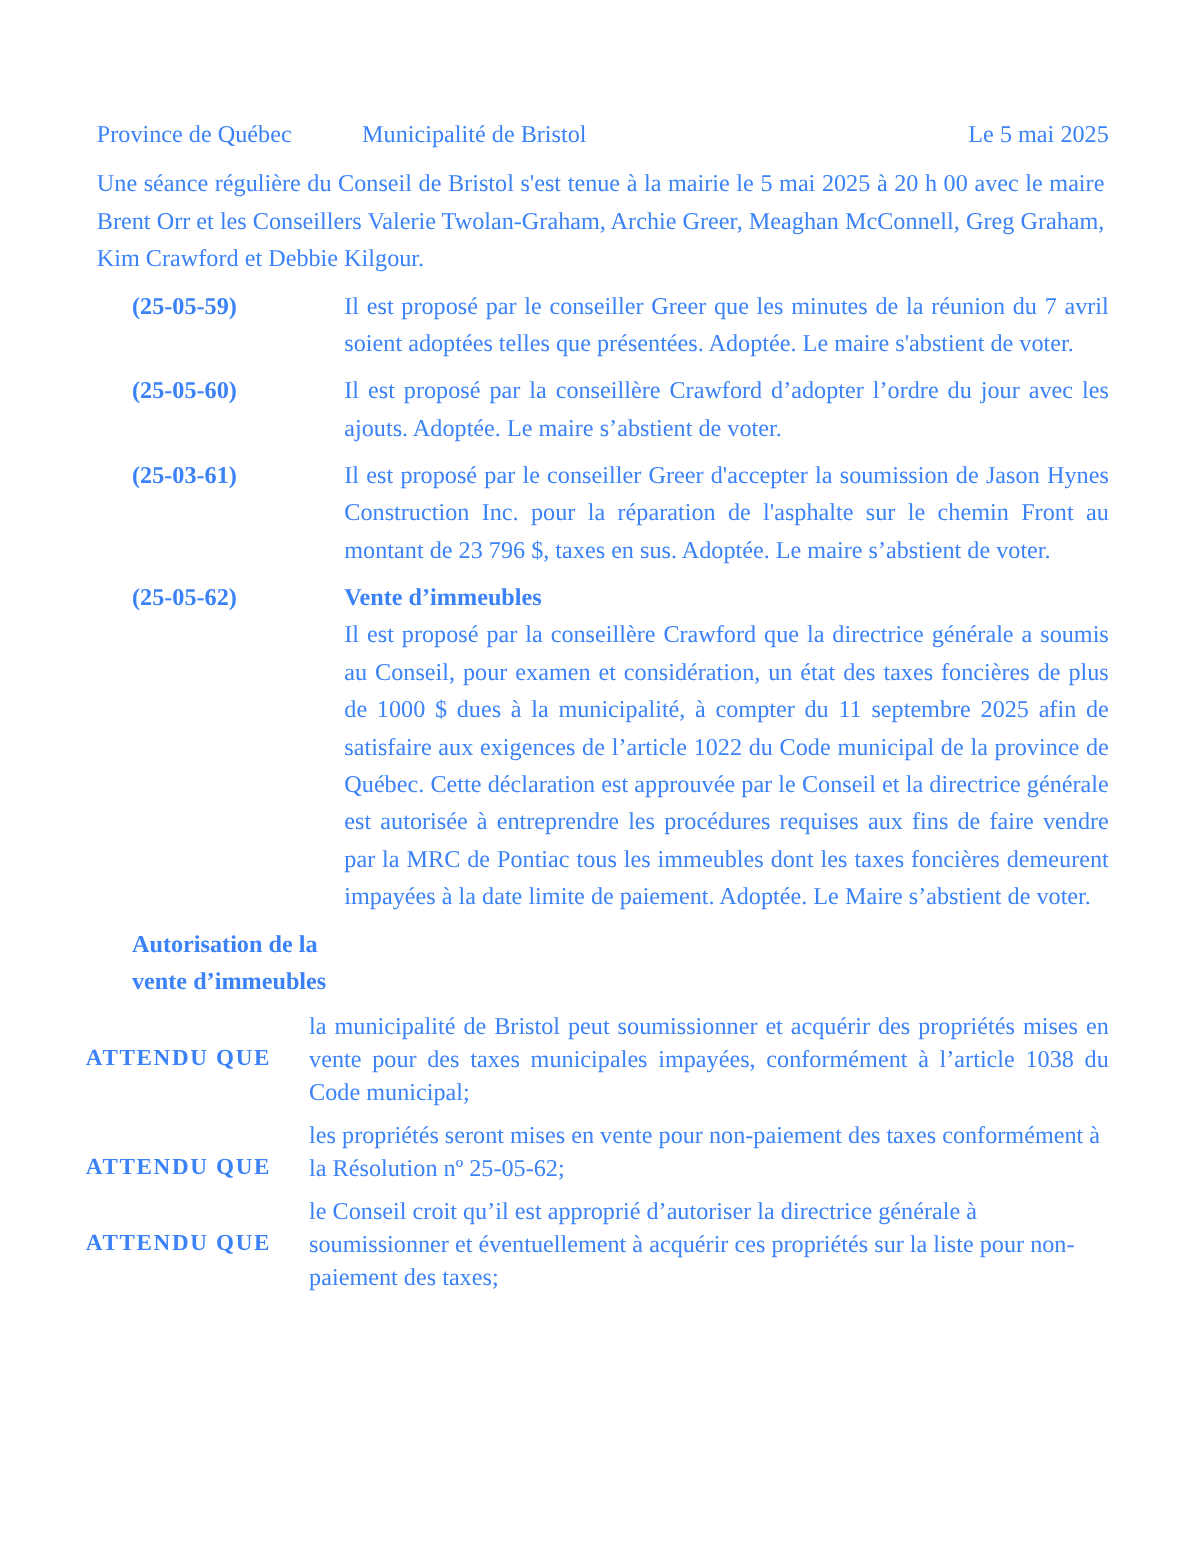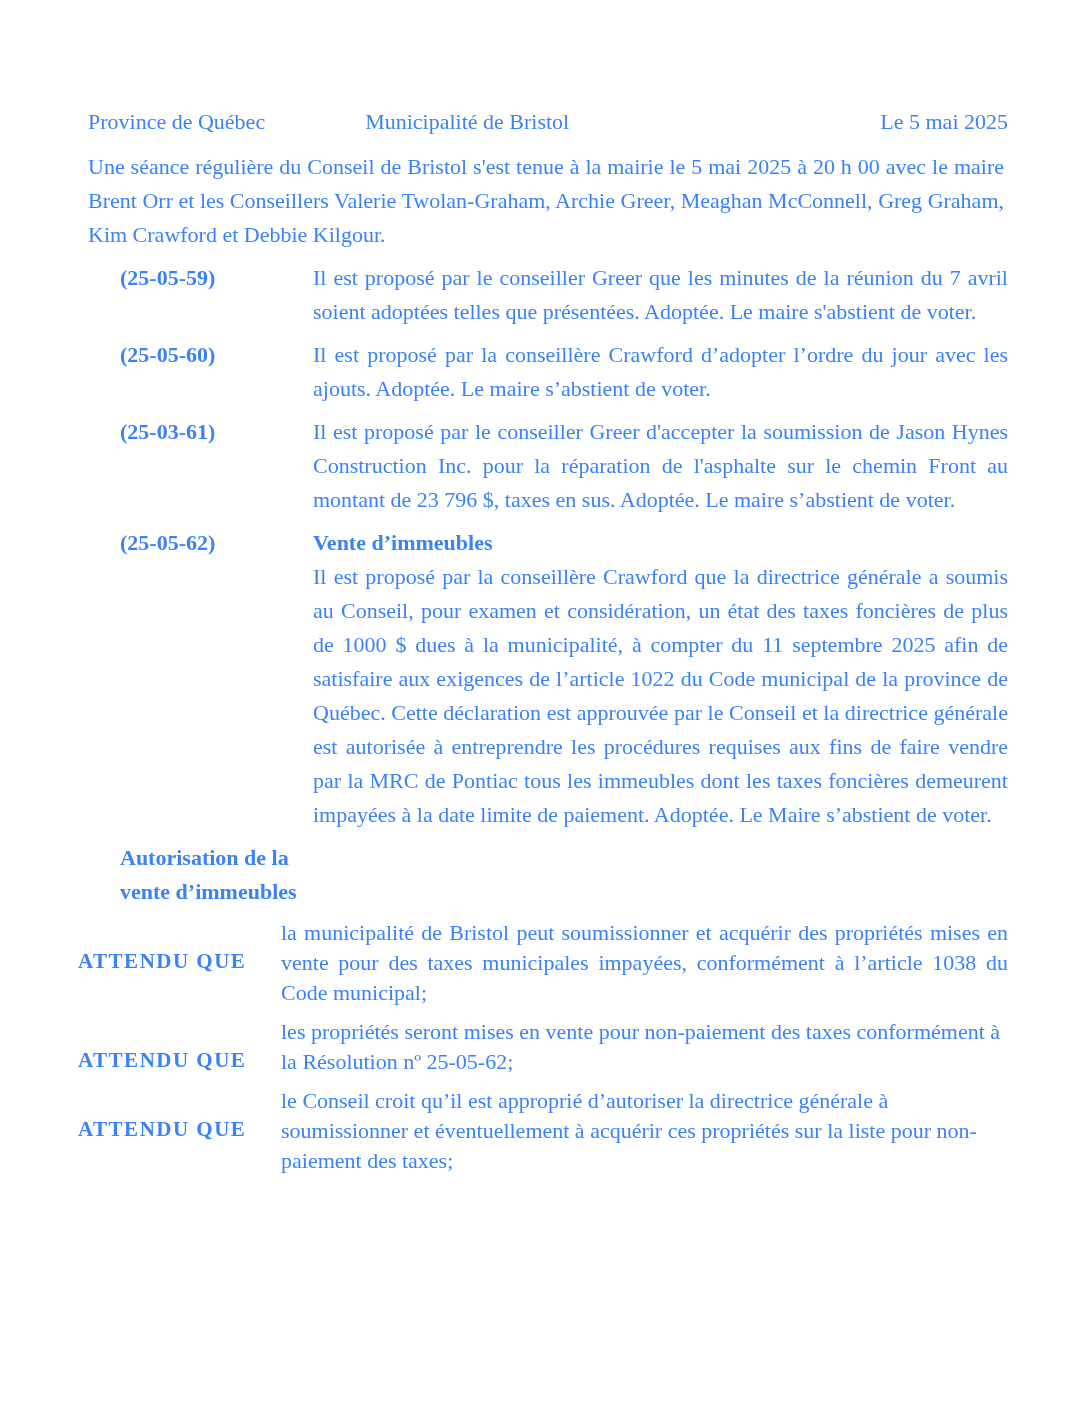--- a/index.html
+++ b/index.html
@@ -17,21 +17,21 @@
     font-family: "Liberation Serif", "DejaVu Serif", serif;
     font-size: 22px;
     padding: 104px 80px 0 88px;
     overflow: hidden;
   }
   .header-row {
     display: flex;
     line-height: 36px;
     white-space: nowrap;
   }
-  .hdr-muni { margin-left: 100px; }
+  .hdr-muni { margin-left: 64px; }
   .hdr-date { margin-left: auto; text-align: right; }
   .intro {
     margin: 10px 4px 0 0;
     line-height: 34px;
     text-align: justify;
   }
   .res {
     display: grid;
     grid-template-columns: 193px 1fr;
     margin-top: 9px;

